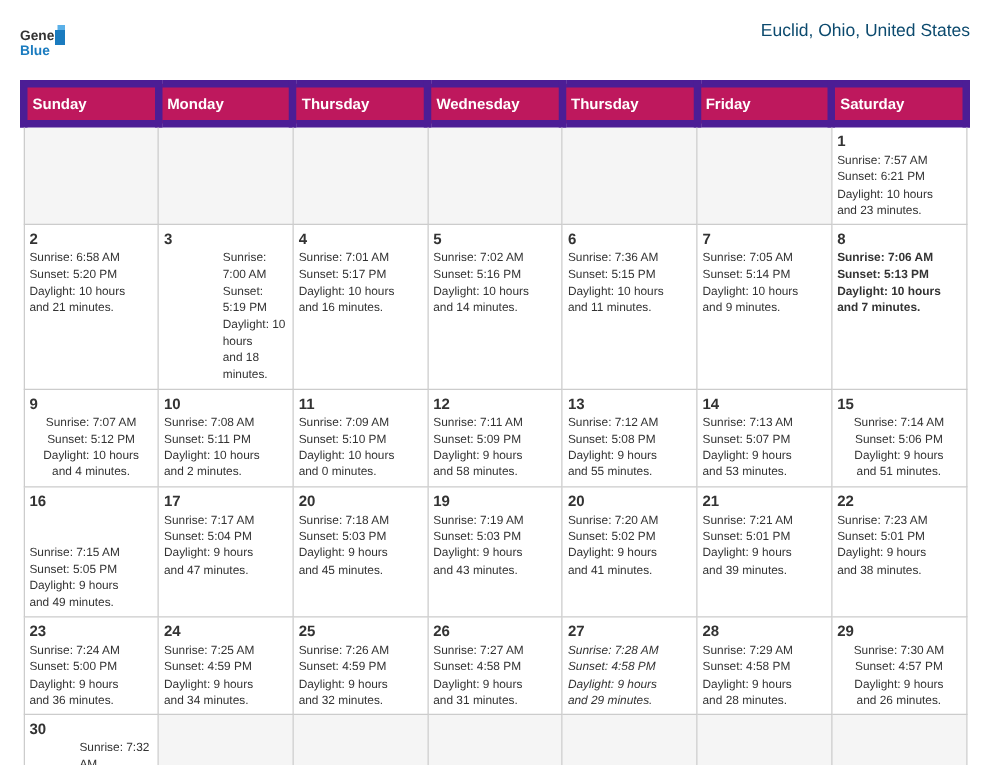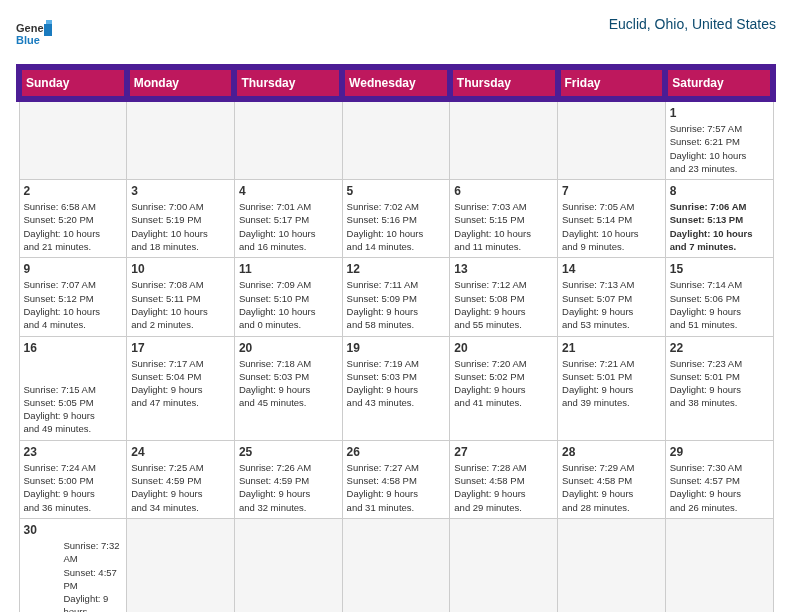--- a/index.html
+++ b/index.html
@@ -127,42 +127,42 @@
       <tr class="week-row">
         <td>
           <span class="day-num">2</span>
           <div class="day-info" style="white-space: pre-line;">Sunrise: 6:58 AM
 Sunset: 5:20 PM
 Daylight: 10 hours
 and 21 minutes.</div>
         </td>
         <td>
           <span class="day-num">3</span>
-          <div class="day-info" style="white-space: pre-line;">Sunrise: 7:00 AM
+          <div class="day-info" style="white-space: pre-line; margin-left: 47px;">Sunrise: 7:00 AM
 Sunset: 5:19 PM
 Daylight: 10 hours
 and 18 minutes.</div>
         </td>
         <td>
           <span class="day-num">4</span>
           <div class="day-info" style="white-space: pre-line;">Sunrise: 7:01 AM
 Sunset: 5:17 PM
 Daylight: 10 hours
 and 16 minutes.</div>
         </td>
         <td>
           <span class="day-num">5</span>
           <div class="day-info" style="white-space: pre-line;">Sunrise: 7:02 AM
 Sunset: 5:16 PM
 Daylight: 10 hours
 and 14 minutes.</div>
         </td>
         <td>
           <span class="day-num">6</span>
-          <div class="day-info" style="white-space: pre-line;">Sunrise: 7:03 AM
+          <div class="day-info" style="white-space: pre-line;">Sunrise: 7:36 AM
 Sunset: 5:15 PM
 Daylight: 10 hours
 and 11 minutes.</div>
         </td>
         <td>
           <span class="day-num">7</span>
           <div class="day-info" style="white-space: pre-line;">Sunrise: 7:05 AM
 Sunset: 5:14 PM
 Daylight: 10 hours
 and 9 minutes.</div>
@@ -171,21 +171,21 @@
           <span class="day-num">8</span>
           <div class="day-info" style="white-space: pre-line; font-weight: bold;">Sunrise: 7:06 AM
 Sunset: 5:13 PM
 Daylight: 10 hours
 and 7 minutes.</div>
         </td>
       </tr>
       <tr class="week-row">
         <td>
           <span class="day-num">9</span>
-          <div class="day-info" style="white-space: pre-line;">Sunrise: 7:07 AM
+          <div class="day-info" style="white-space: pre-line; text-align: center;">Sunrise: 7:07 AM
 Sunset: 5:12 PM
 Daylight: 10 hours
 and 4 minutes.</div>
         </td>
         <td>
           <span class="day-num">10</span>
           <div class="day-info" style="white-space: pre-line;">Sunrise: 7:08 AM
 Sunset: 5:11 PM
 Daylight: 10 hours
 and 2 minutes.</div>
@@ -213,21 +213,21 @@
         </td>
         <td>
           <span class="day-num">14</span>
           <div class="day-info" style="white-space: pre-line;">Sunrise: 7:13 AM
 Sunset: 5:07 PM
 Daylight: 9 hours
 and 53 minutes.</div>
         </td>
         <td>
           <span class="day-num">15</span>
-          <div class="day-info" style="white-space: pre-line;">Sunrise: 7:14 AM
+          <div class="day-info" style="white-space: pre-line; text-align: center;">Sunrise: 7:14 AM
 Sunset: 5:06 PM
 Daylight: 9 hours
 and 51 minutes.</div>
         </td>
       </tr>
       <tr class="week-row">
         <td>
           <span class="day-num">16</span>
           <div class="day-info" style="white-space: pre-line; margin-top: 28px;">Sunrise: 7:15 AM
 Sunset: 5:05 PM
@@ -301,35 +301,35 @@
         </td>
         <td>
           <span class="day-num">26</span>
           <div class="day-info" style="white-space: pre-line;">Sunrise: 7:27 AM
 Sunset: 4:58 PM
 Daylight: 9 hours
 and 31 minutes.</div>
         </td>
         <td>
           <span class="day-num">27</span>
-          <div class="day-info" style="white-space: pre-line;">Sunrise: 7:28 AM
+          <div class="day-info" style="white-space: pre-line; font-style: italic;">Sunrise: 7:28 AM
 Sunset: 4:58 PM
 Daylight: 9 hours
 and 29 minutes.</div>
         </td>
         <td>
           <span class="day-num">28</span>
           <div class="day-info" style="white-space: pre-line;">Sunrise: 7:29 AM
 Sunset: 4:58 PM
 Daylight: 9 hours
 and 28 minutes.</div>
         </td>
         <td>
           <span class="day-num">29</span>
-          <div class="day-info" style="white-space: pre-line;">Sunrise: 7:30 AM
+          <div class="day-info" style="white-space: pre-line; text-align: center;">Sunrise: 7:30 AM
 Sunset: 4:57 PM
 Daylight: 9 hours
 and 26 minutes.</div>
         </td>
       </tr>
       <tr class="week-row">
         <td>
           <span class="day-num">30</span>
           <div class="day-info" style="white-space: pre-line; margin-left: 40px;">Sunrise: 7:32 AM
 Sunset: 4:57 PM

